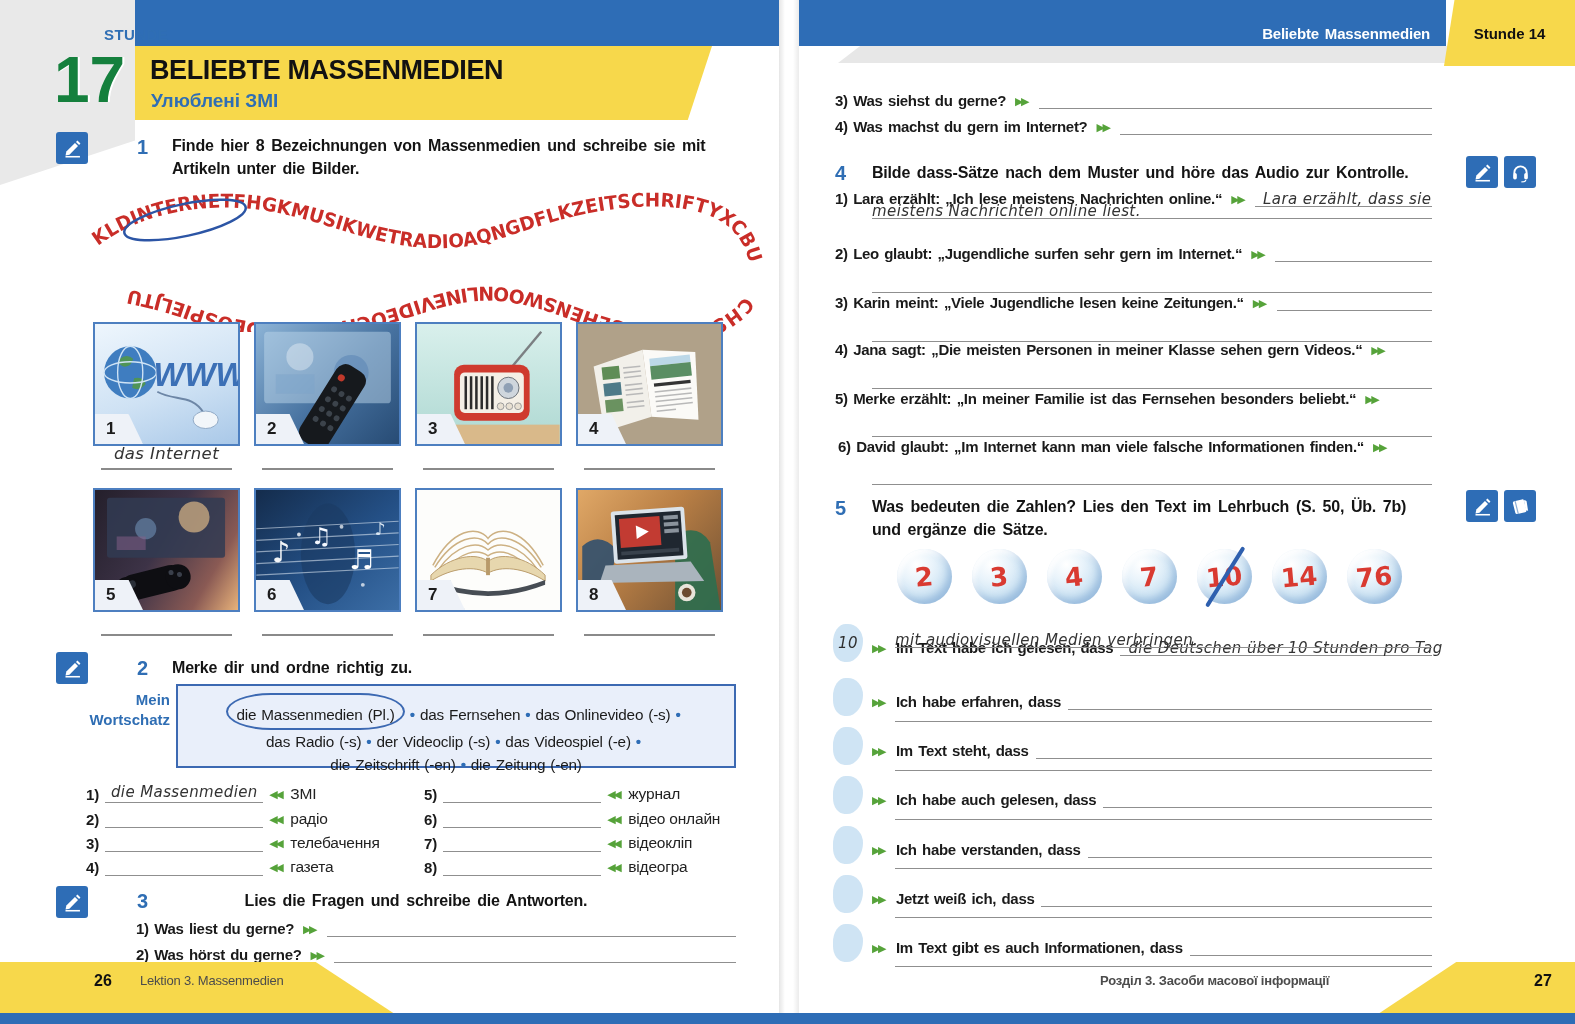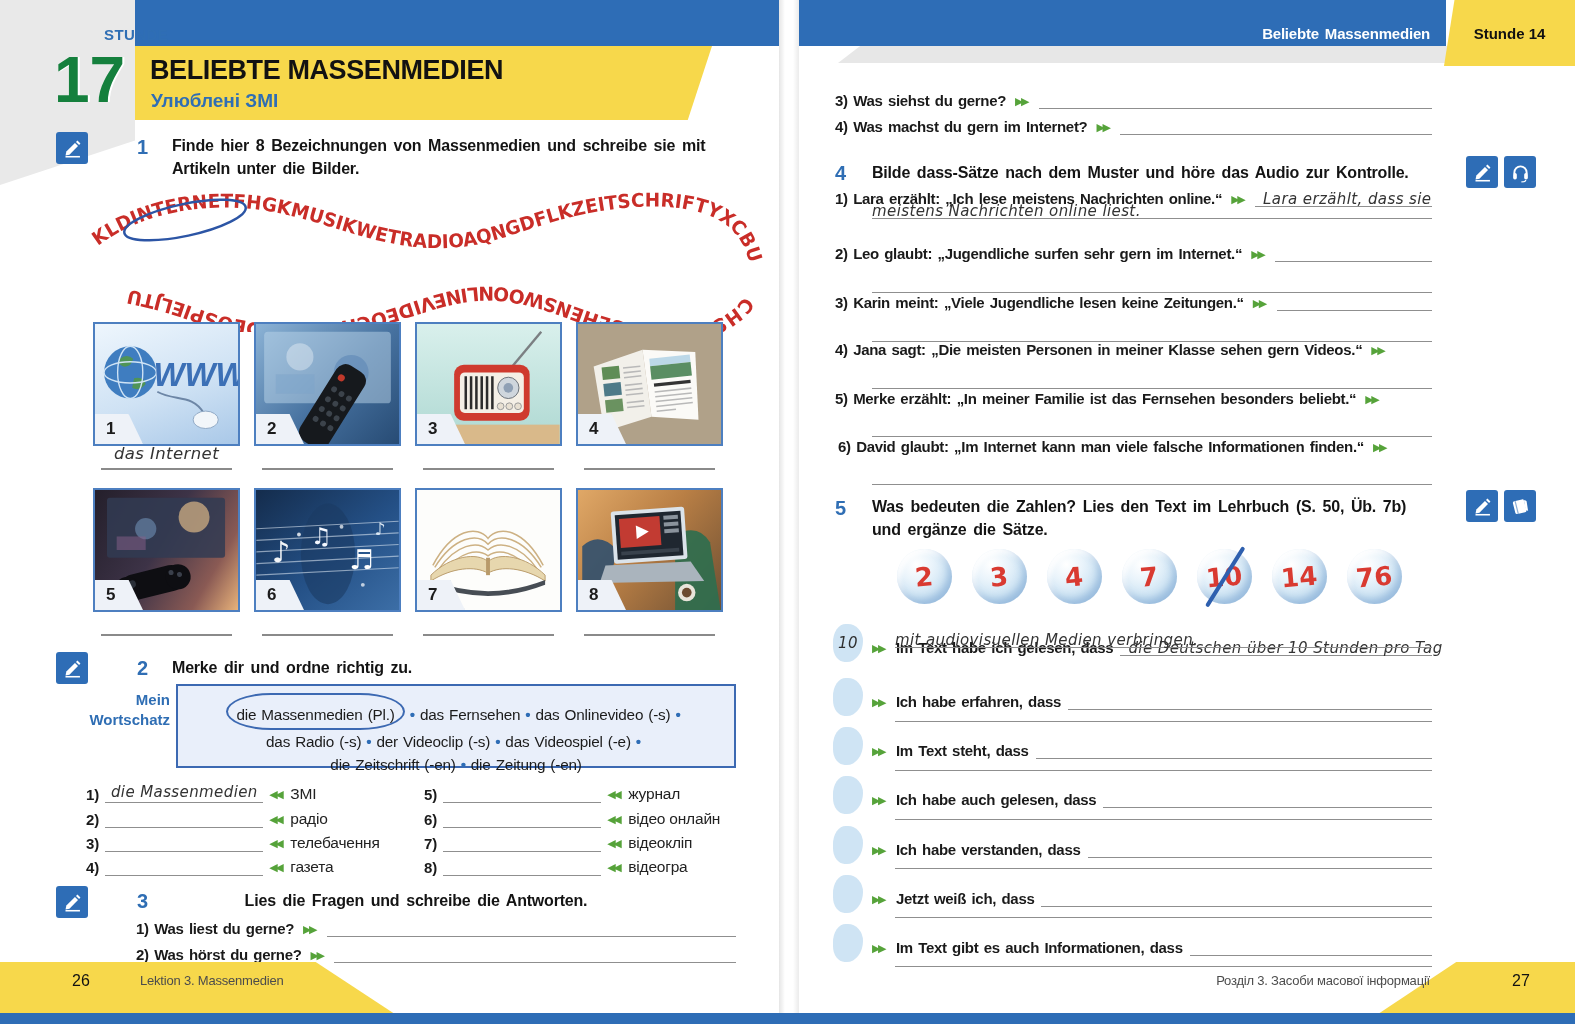--- a/index.html
+++ b/index.html
@@ -25,21 +25,21 @@
                 clip-path:polygon(8% 0,100% 0,100% 100%,0 100%); z-index:5;
                 display:flex; align-items:center; justify-content:center;
                 font-weight:bold; font-size:15px; color:#111; }
   .running-title { position:absolute; left:1150px; top:25px; width:280px; text-align:right;
                    color:#fff; font-weight:bold; font-size:15px; letter-spacing:-.2px; word-spacing:2px; }
 
   .footer-yellow-left { position:absolute; left:0; top:962px; width:410px; height:62px; background:#f7d84b;
                         clip-path:polygon(0 0,77% 0,100% 100%,0 100%); }
   .footer-yellow-right { position:absolute; left:1363px; top:962px; width:212px; height:62px; background:#f7d84b;
                          clip-path:polygon(44% 0,100% 0,100% 100%,0 100%); }
-  .pageno { position:absolute; font-weight:normal; font-size:16px; color:#111; z-index:6; }
+  .pageno { position:absolute; font-weight:bold; font-size:16px; color:#111; z-index:6;margin-left:22px; }
   .footer-label { position:absolute; font-size:13px; color:#4c4c4c; letter-spacing:-.2px; }
 
   
   .stunde { position:absolute; left:64px; top:26px; color:#2f6eb4; font-weight:bold; font-size:15px; letter-spacing:.4px;margin-left:40px; }
   .lesson-num { position:absolute; left:54px; top:36px; color:#15803d; font-weight:bold; font-size:64px; line-height:1;
                 text-shadow:2px 0 0 #fff;margin-top:12px; }
   .title { position:absolute; left:150px; top:55px; font-size:27px; font-weight:bold; color:#121212; letter-spacing:-.4px; }
   .subtitle { position:absolute; left:151px; top:90px; font-size:19px; font-weight:bold; color:#2f6eb4; }
 
   
@@ -602,17 +602,17 @@
 
   <div class="row" style="left:833px;top:918px;width:599px;">
     <span class="splash"></span>
     <span class="chr">▶▶</span>
     <span class="itext">Im Text gibt es auch Informationen, dass</span>
     <span class="fill"></span>
   </div>
   <div class="blank-line" style="left:895px;top:950px;width:537px;"></div>
 
   <div class="footer-yellow-right"></div>
-  <div class="footer-label" style="left:1100px;top:973px;width:330px;text-align:right;">Розділ 3. Засоби масової інформації</div>
+  <div class="footer-label" style="left:1100px;top:973px;width:330px;font-weight:bold;">Розділ 3. Засоби масової інформації</div>
   <div class="pageno" style="left:1512px;top:972px;">27</div>
 
   <div class="bottom-strip"></div>
 </div>
 
 </body></html>

